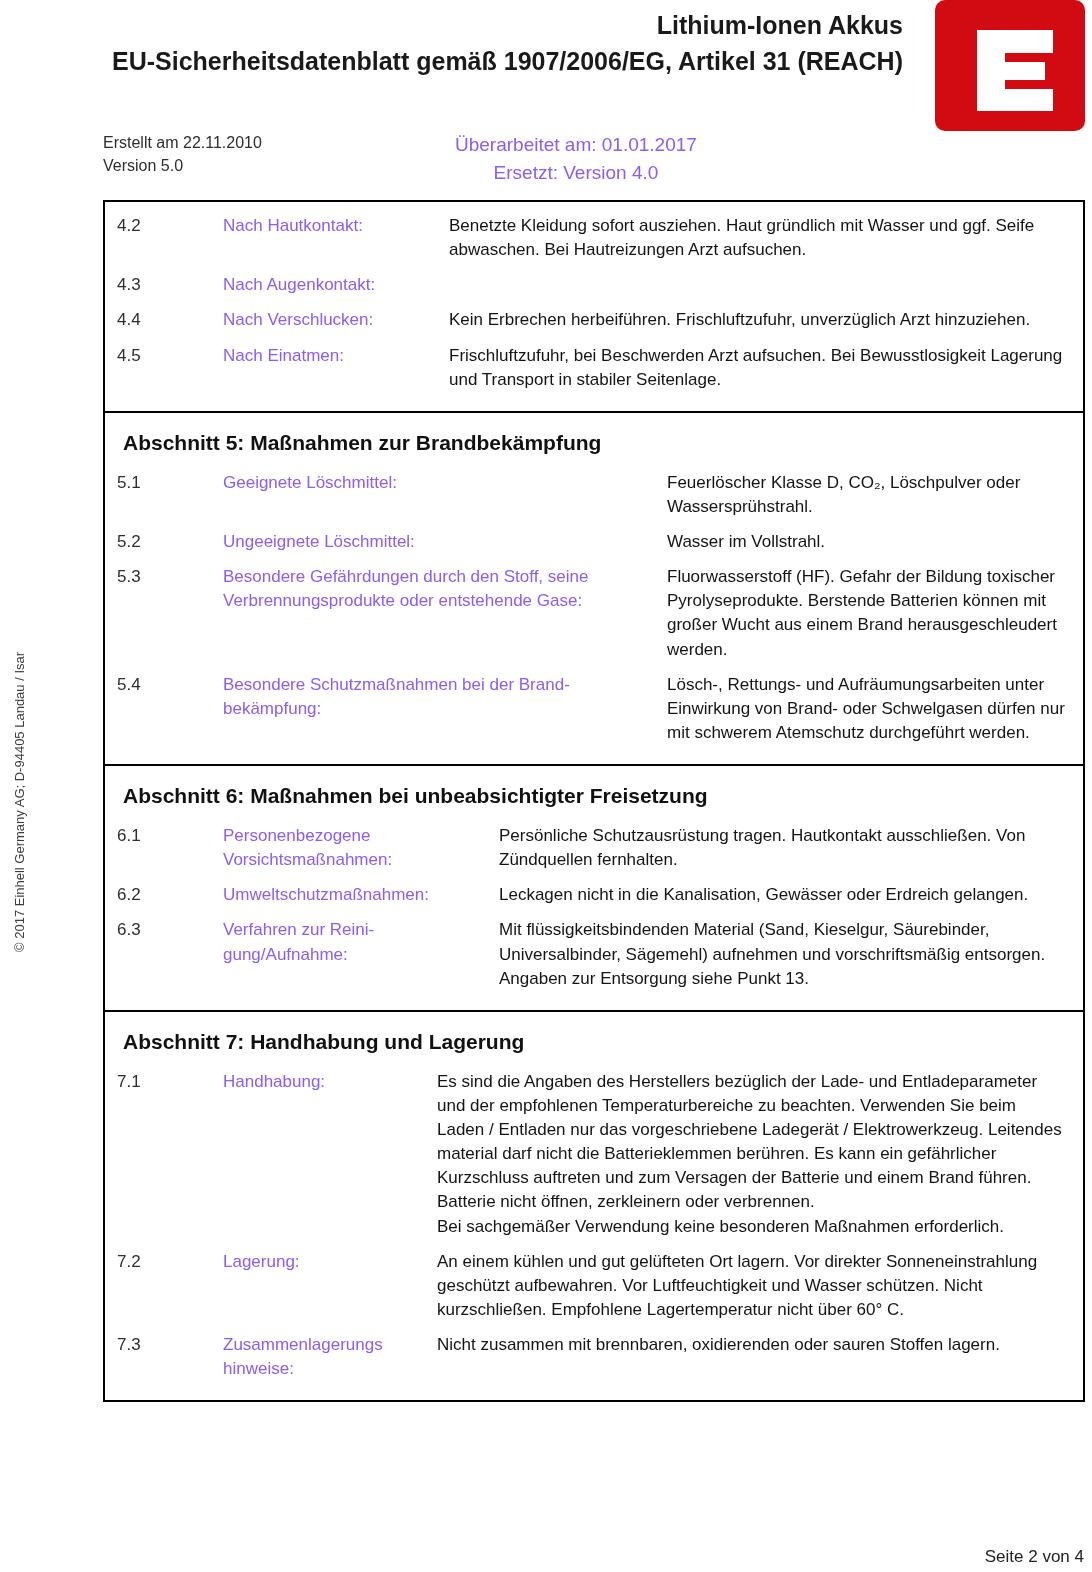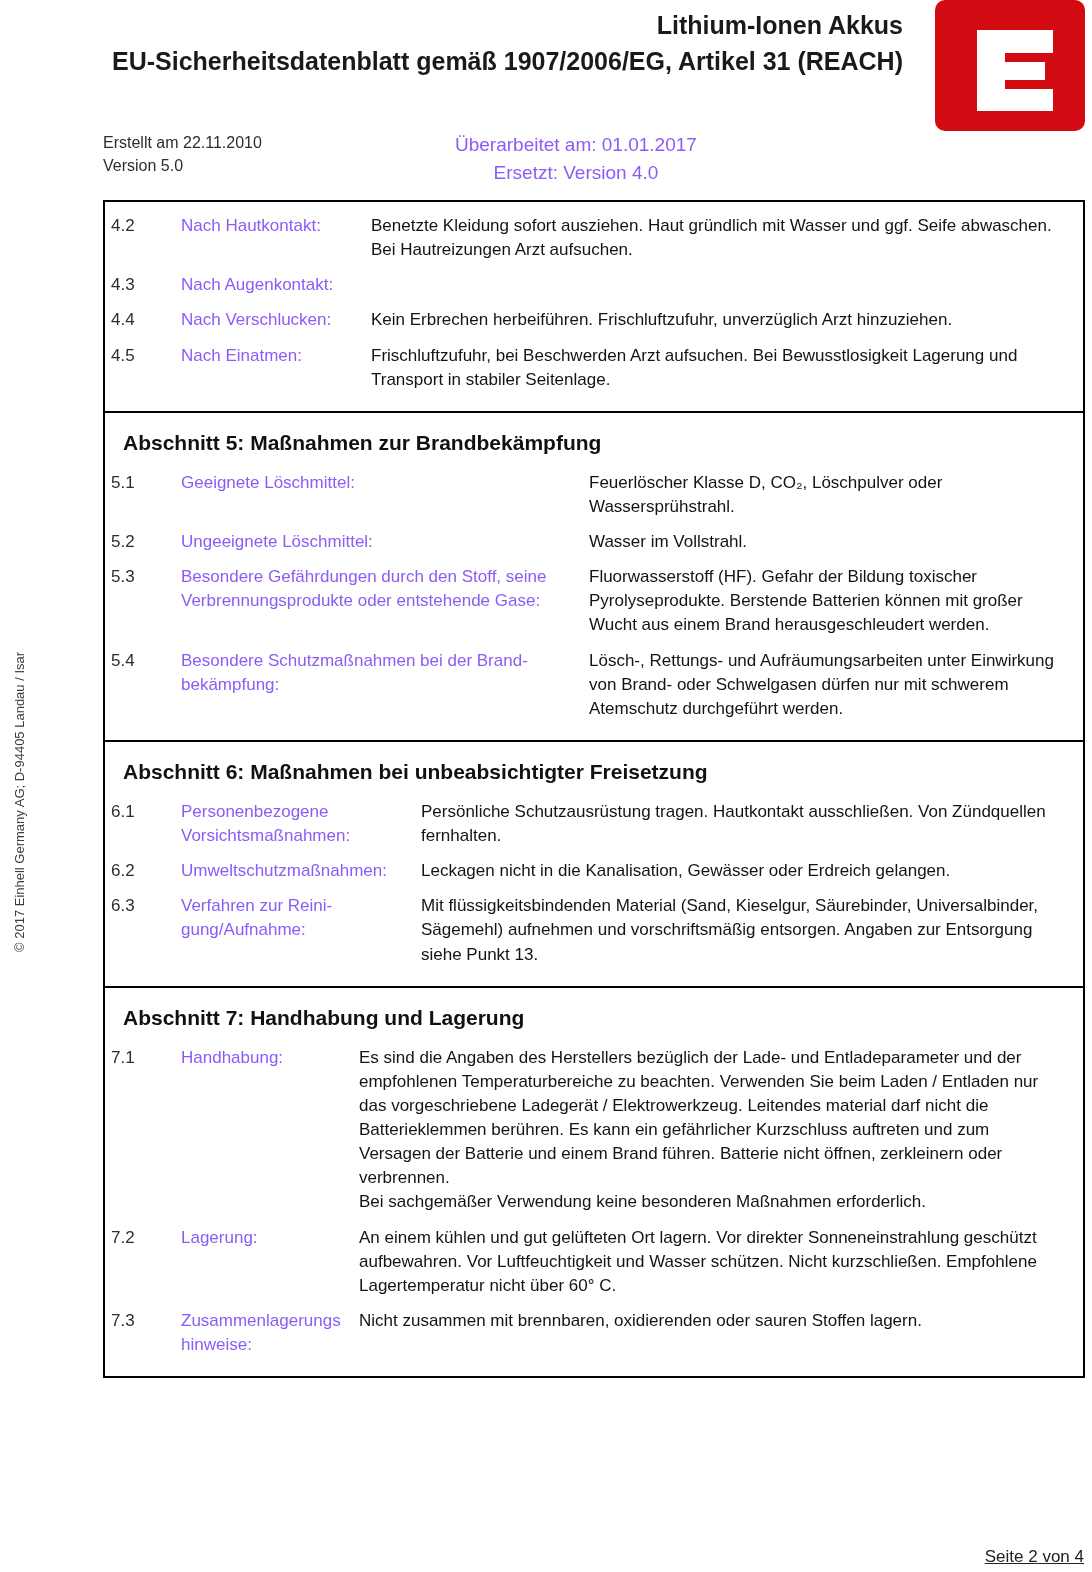--- a/index.html
+++ b/index.html
@@ -24,34 +24,35 @@
   .content-box {
     position:absolute; left:103px; top:200px; width:982px;
     border:2px solid #000;
     background:#fff;
   }
   .sec { padding:12px 0 8px 0; }
   .sec + .sec { border-top:2px solid #000; }
   .sec-title { font-size:21px; font-weight:bold; color:#111; padding:6px 10px 4px 18px; margin-bottom:12px; }
   .row {
     display:grid;
-    padding:0 14px 0 6px;
+    padding:0 14px 0 12px;
     margin-bottom:11px;
+    gap:36px;
   }
   .cols-a .row { grid-template-columns:70px 190px 1fr; }
   .cols-b .row { grid-template-columns:70px 408px 1fr; }
   .cols-c .row { grid-template-columns:70px 240px 1fr; }
   .cols-d .row { grid-template-columns:70px 178px 1fr; }
   .cell { font-size:17px; line-height:1.42; }
   .num   { color:#2e2e2c; }
   .label { color:#8b5cf6; padding-right:14px; }
   .value { color:#141412; font-weight:normal; white-space:pre-line; padding-right:4px; }
   .footer {
     position:absolute; right:8px; bottom:5px;
-    font-size:17px; color:#222;text-decoration:underline;
+    font-size:17px; color:#222;
   }
 </style>
 </head>
 <body>
 
 <div>
 
   <div class="doc-title-block">
     <div class="doc-title">Lithium-Ionen Akkus</div>
     <div class="doc-subtitle">EU-Sicherheitsdatenblatt gemäß 1907/2006/EG, Artikel 31 (REACH)</div>

